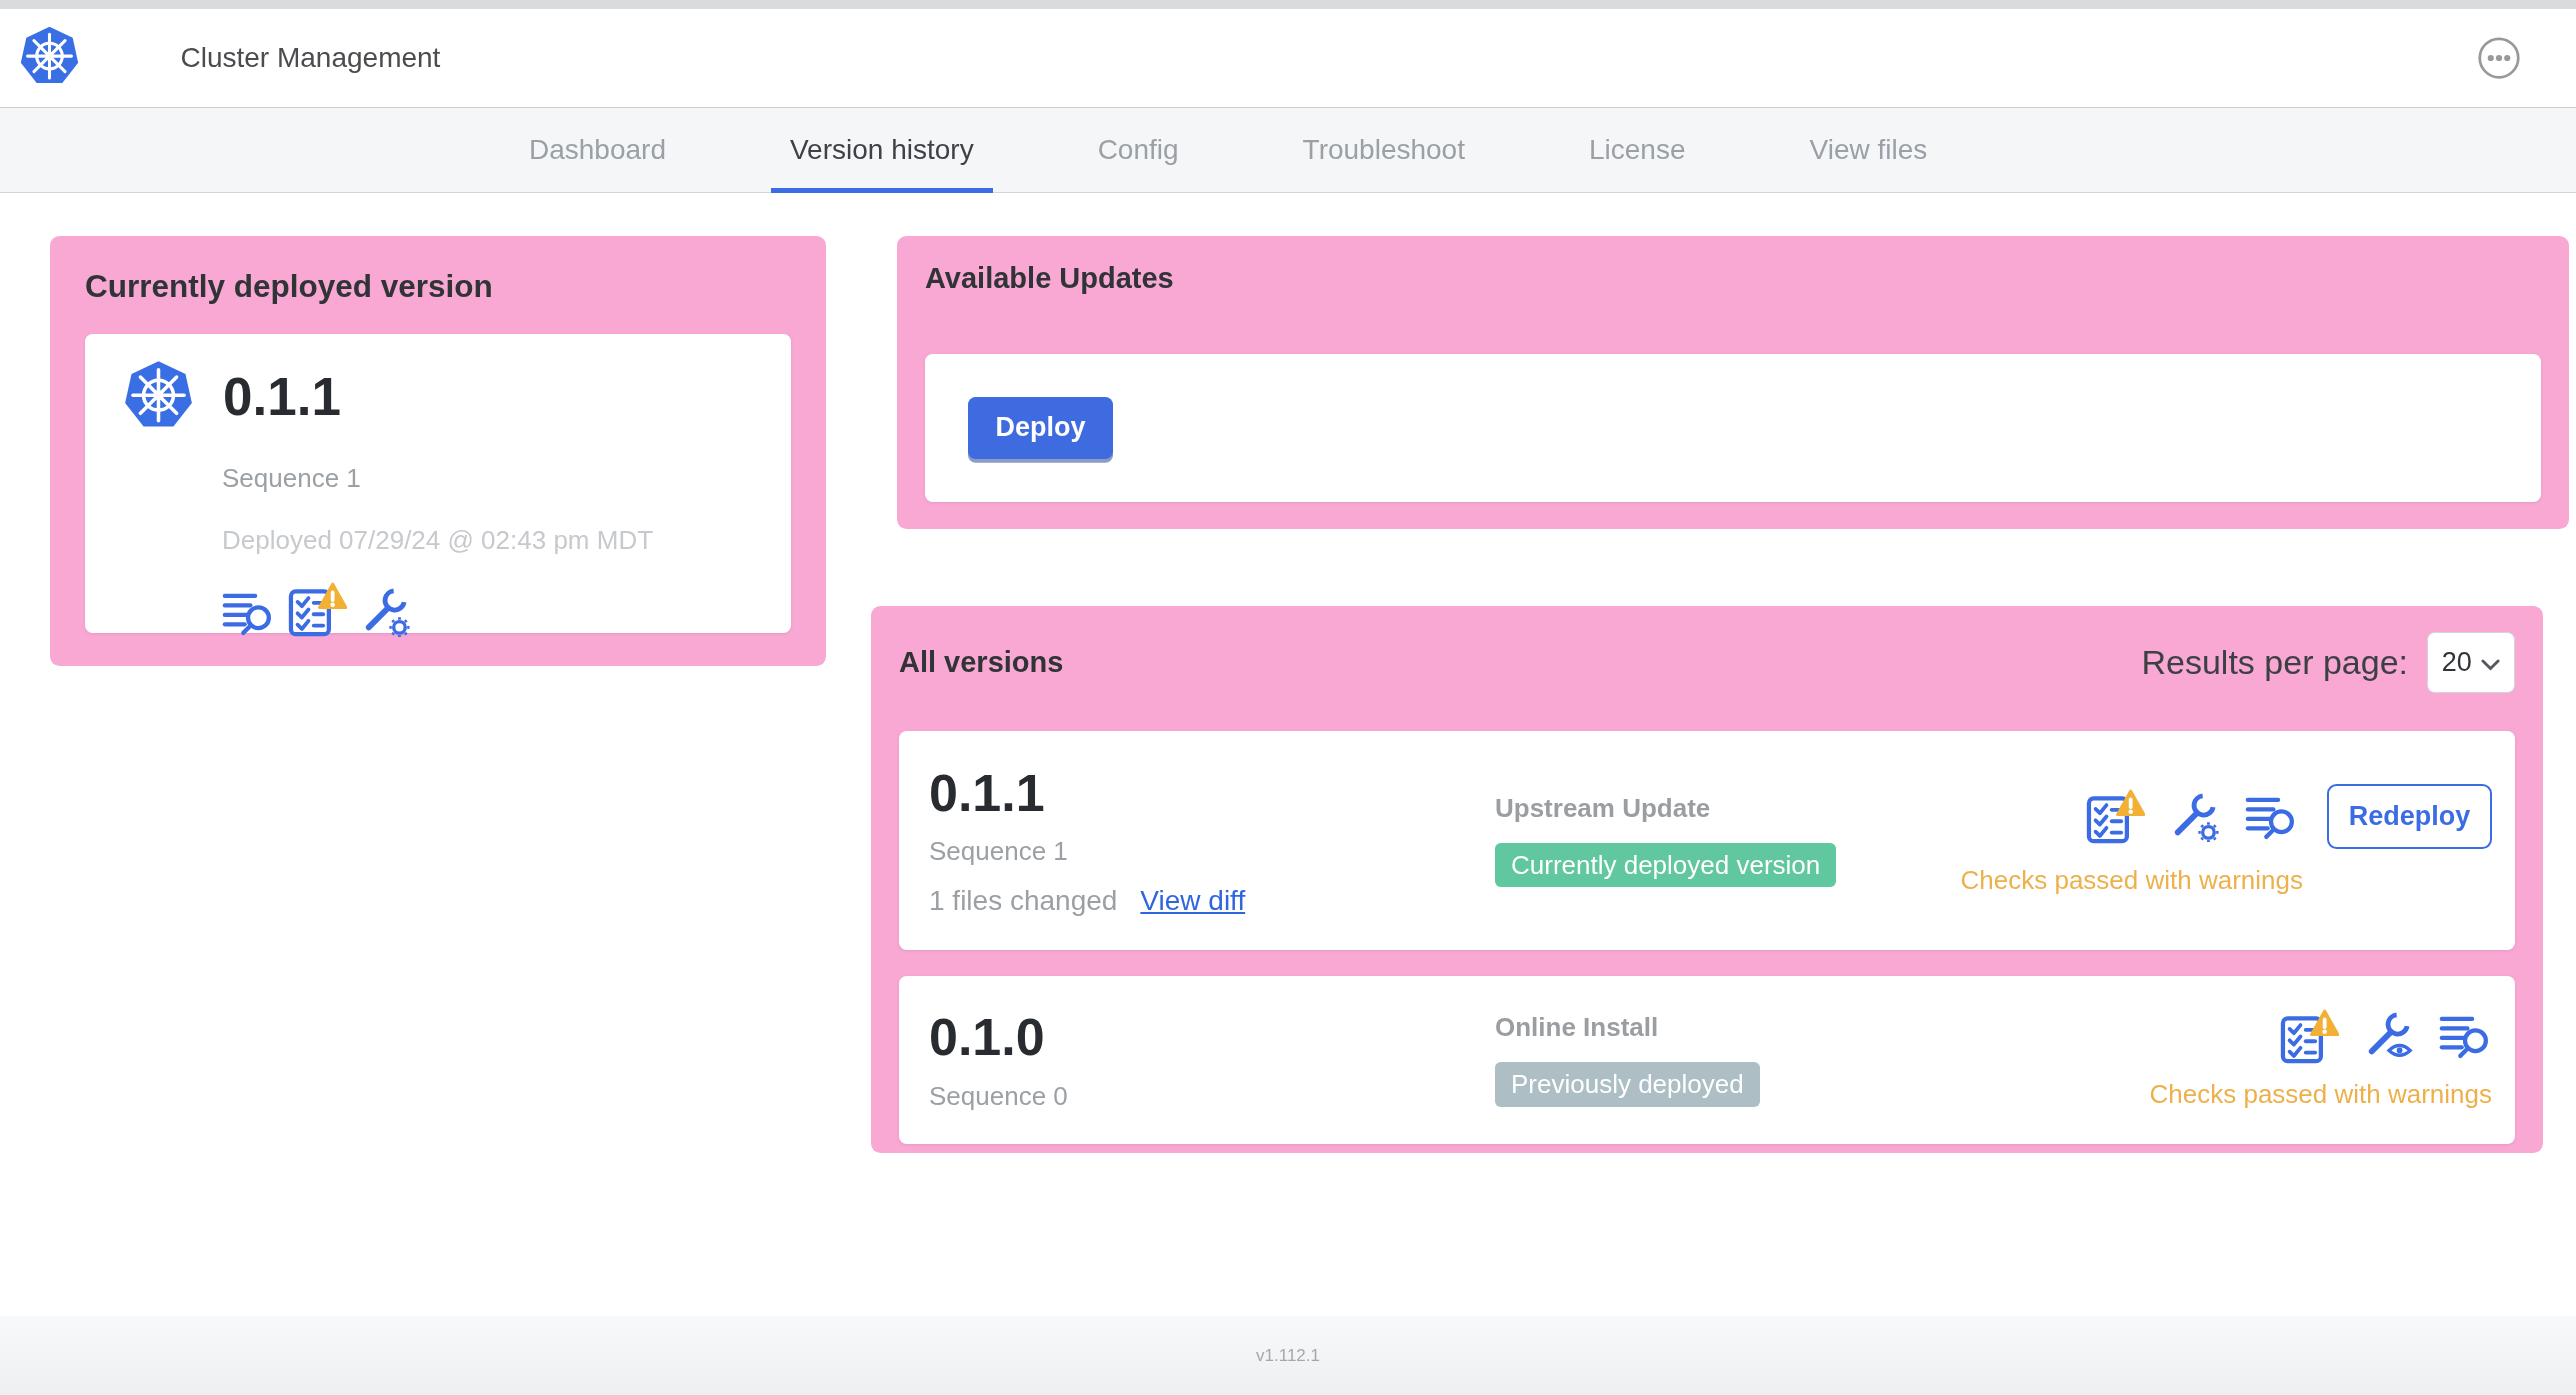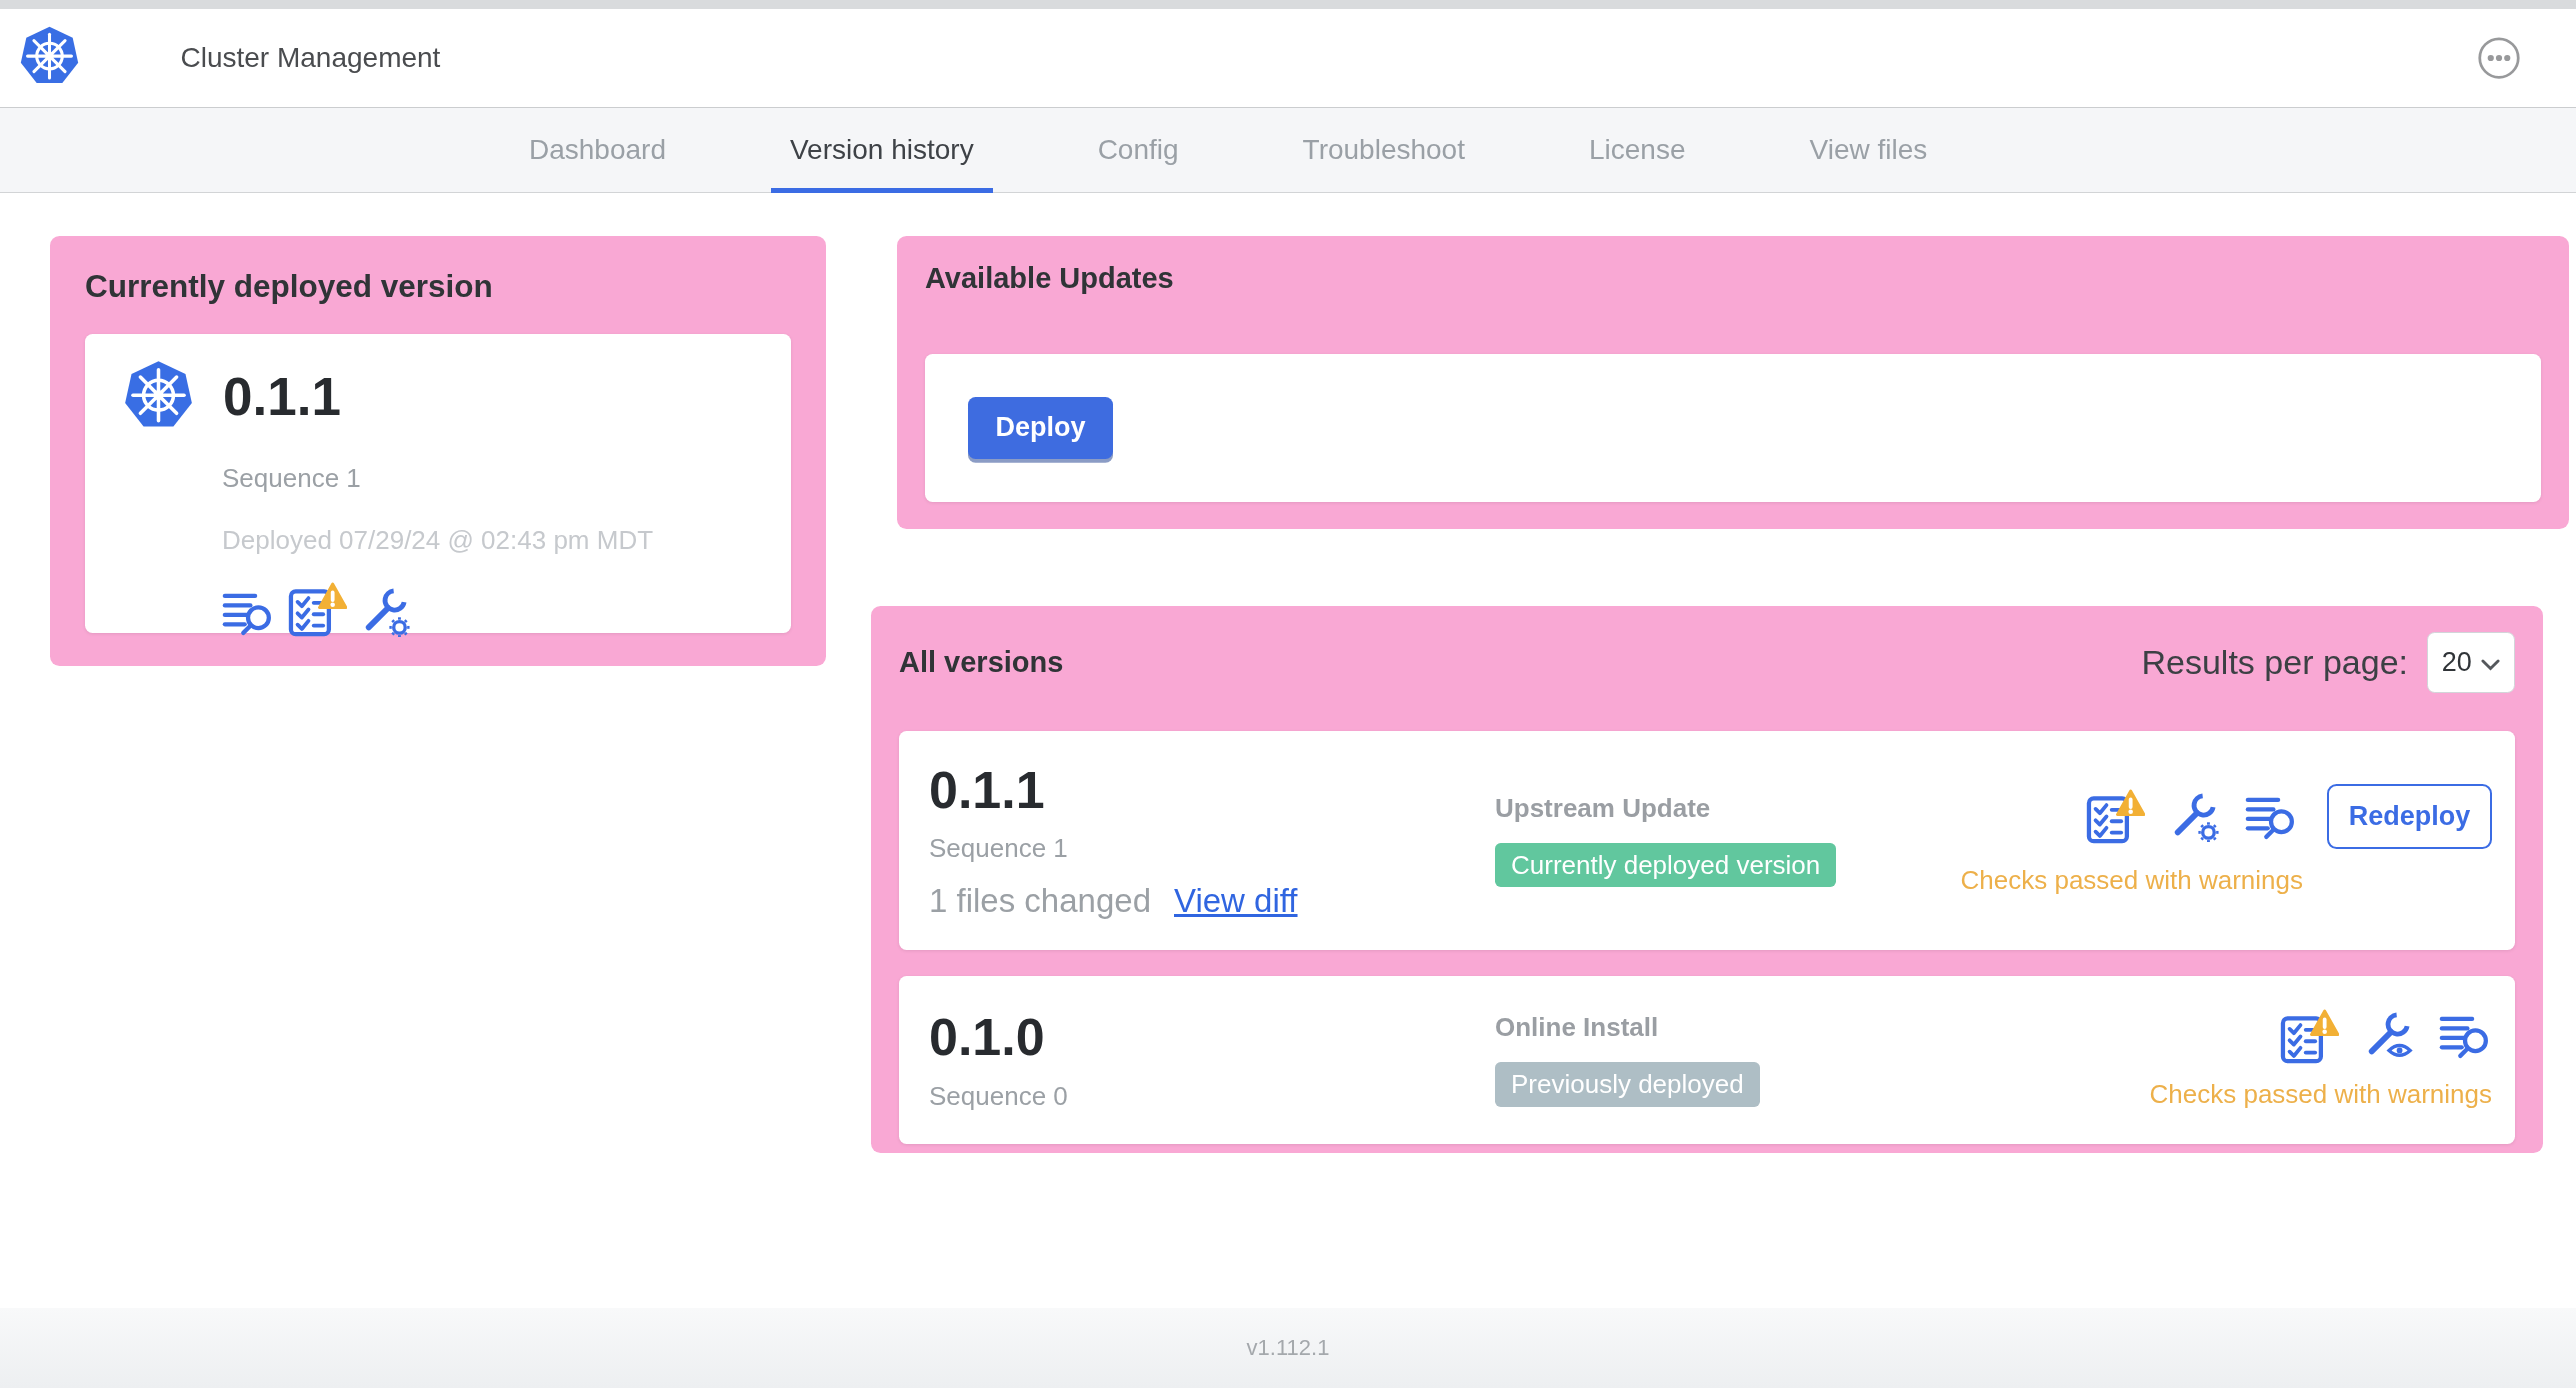--- a/index.html
+++ b/index.html
@@ -71,36 +71,36 @@
     display:flex; align-items:center; justify-content:center; gap:9.5px; font-size:27px; color:#303438; cursor:pointer; }
   .rpp-select svg { width:19px; height:11.5px; margin-top:3.8px; }
 
   .version-rows { margin-top:36px; display:flex; flex-direction:column; gap:26px; }
   .vrow { border-radius:7.6px; background:#fff; box-shadow:0 1px 3.8px rgba(0,0,0,.09);
     display:grid; grid-template-columns:566px 1fr auto; align-items:center; padding:0 23px 0 30px; }
   .vrow-1 { height:219px; }
   .vrow-2 { height:168px; }
   .vr-version { font-size:52px; font-weight:bold; color:#282b2f; }
   .vr-seq { margin-top:13.4px; font-size:26px; color:#9ba0a5; }
-  .vr-files { margin-top:18px; font-size:33px; color:#9ba0a5; display:flex; align-items:center; gap:23px; }
+  .vr-files { margin-top:18px; font-size:28px; color:#9ba0a5; display:flex; align-items:center; gap:23px; }
   .view-diff { color:#3065e0; text-decoration:underline; cursor:pointer; }
   .vr-source { font-size:26px; font-weight:bold; color:#9a9ea3; }
   .vr-badge { display:inline-block; margin-top:19px; padding:6.7px 16px; border-radius:5.7px; font-size:26px; color:#fff; }
   .vr-actions { display:flex; flex-direction:column; align-items:flex-end; }
   .action-row { display:flex; align-items:center; gap:25px; }
   .redeploy-btn { width:165px; height:65px; margin-left:3.8px; background:#fff; border:2.9px solid #3b6ce4; border-radius:9.5px;
     color:#3b6ce4; font-size:27px; font-weight:bold; cursor:pointer;
     font-family:"Liberation Sans","DejaVu Sans",sans-serif; }
   .vr-status { margin-top:15.3px; font-size:26px; color:#edb04a; }
   .status-offset { margin-right:189px; }
 
   
-  .footer { position:absolute; left:0; bottom:8px; width:100%; height:80px;
+  .footer { position:absolute; left:0; bottom:0; width:100%; height:80px;
     background:linear-gradient(180deg,#f8f9fa 0%, #edeff1 100%);
-    display:flex; align-items:center; justify-content:center; font-size:22px; color:#a4a8ac; }
+    display:flex; align-items:center; justify-content:center; font-size:17px; color:#a4a8ac; }
 </style>
 </head>
 <body>
 
 <div class="top-strip"></div>
 
 <header class="header">
   <span>
     <svg class="k8s-logo" viewBox="0 0 100 100">
       <polygon points="50,3 88,21 97,62 71,95 29,95 3,62 12,21" fill="#396ee4"></polygon>

